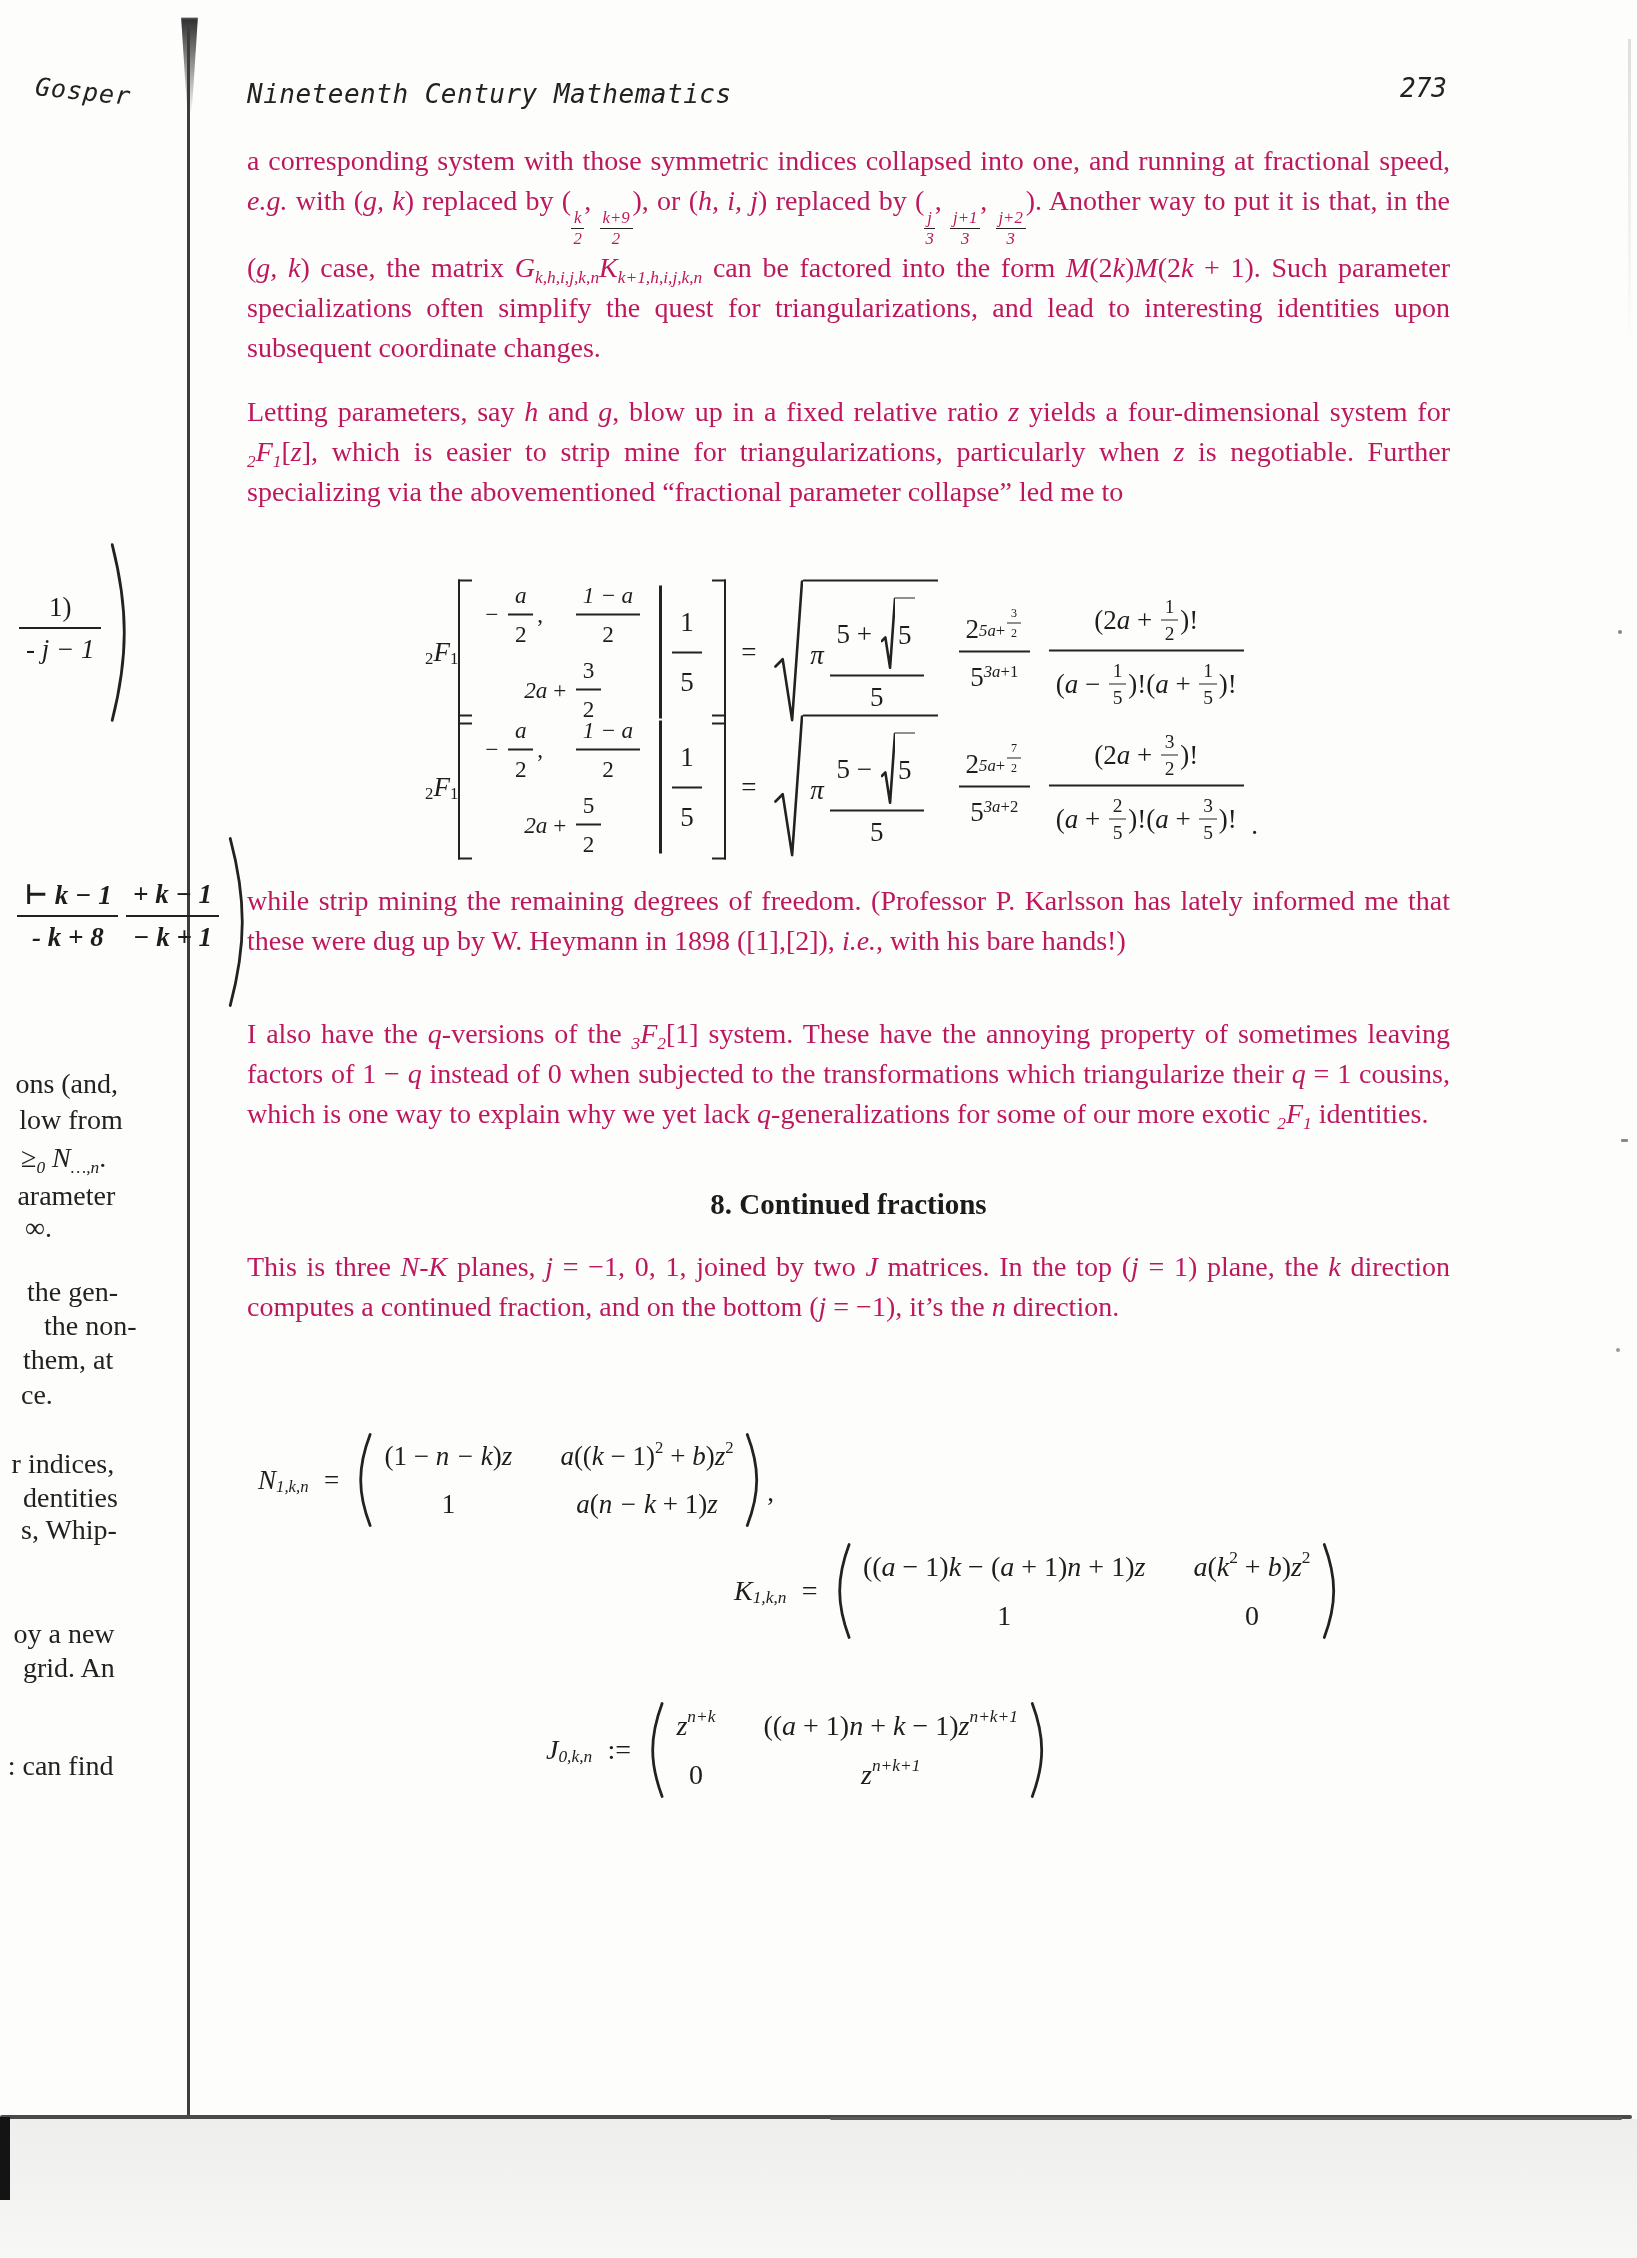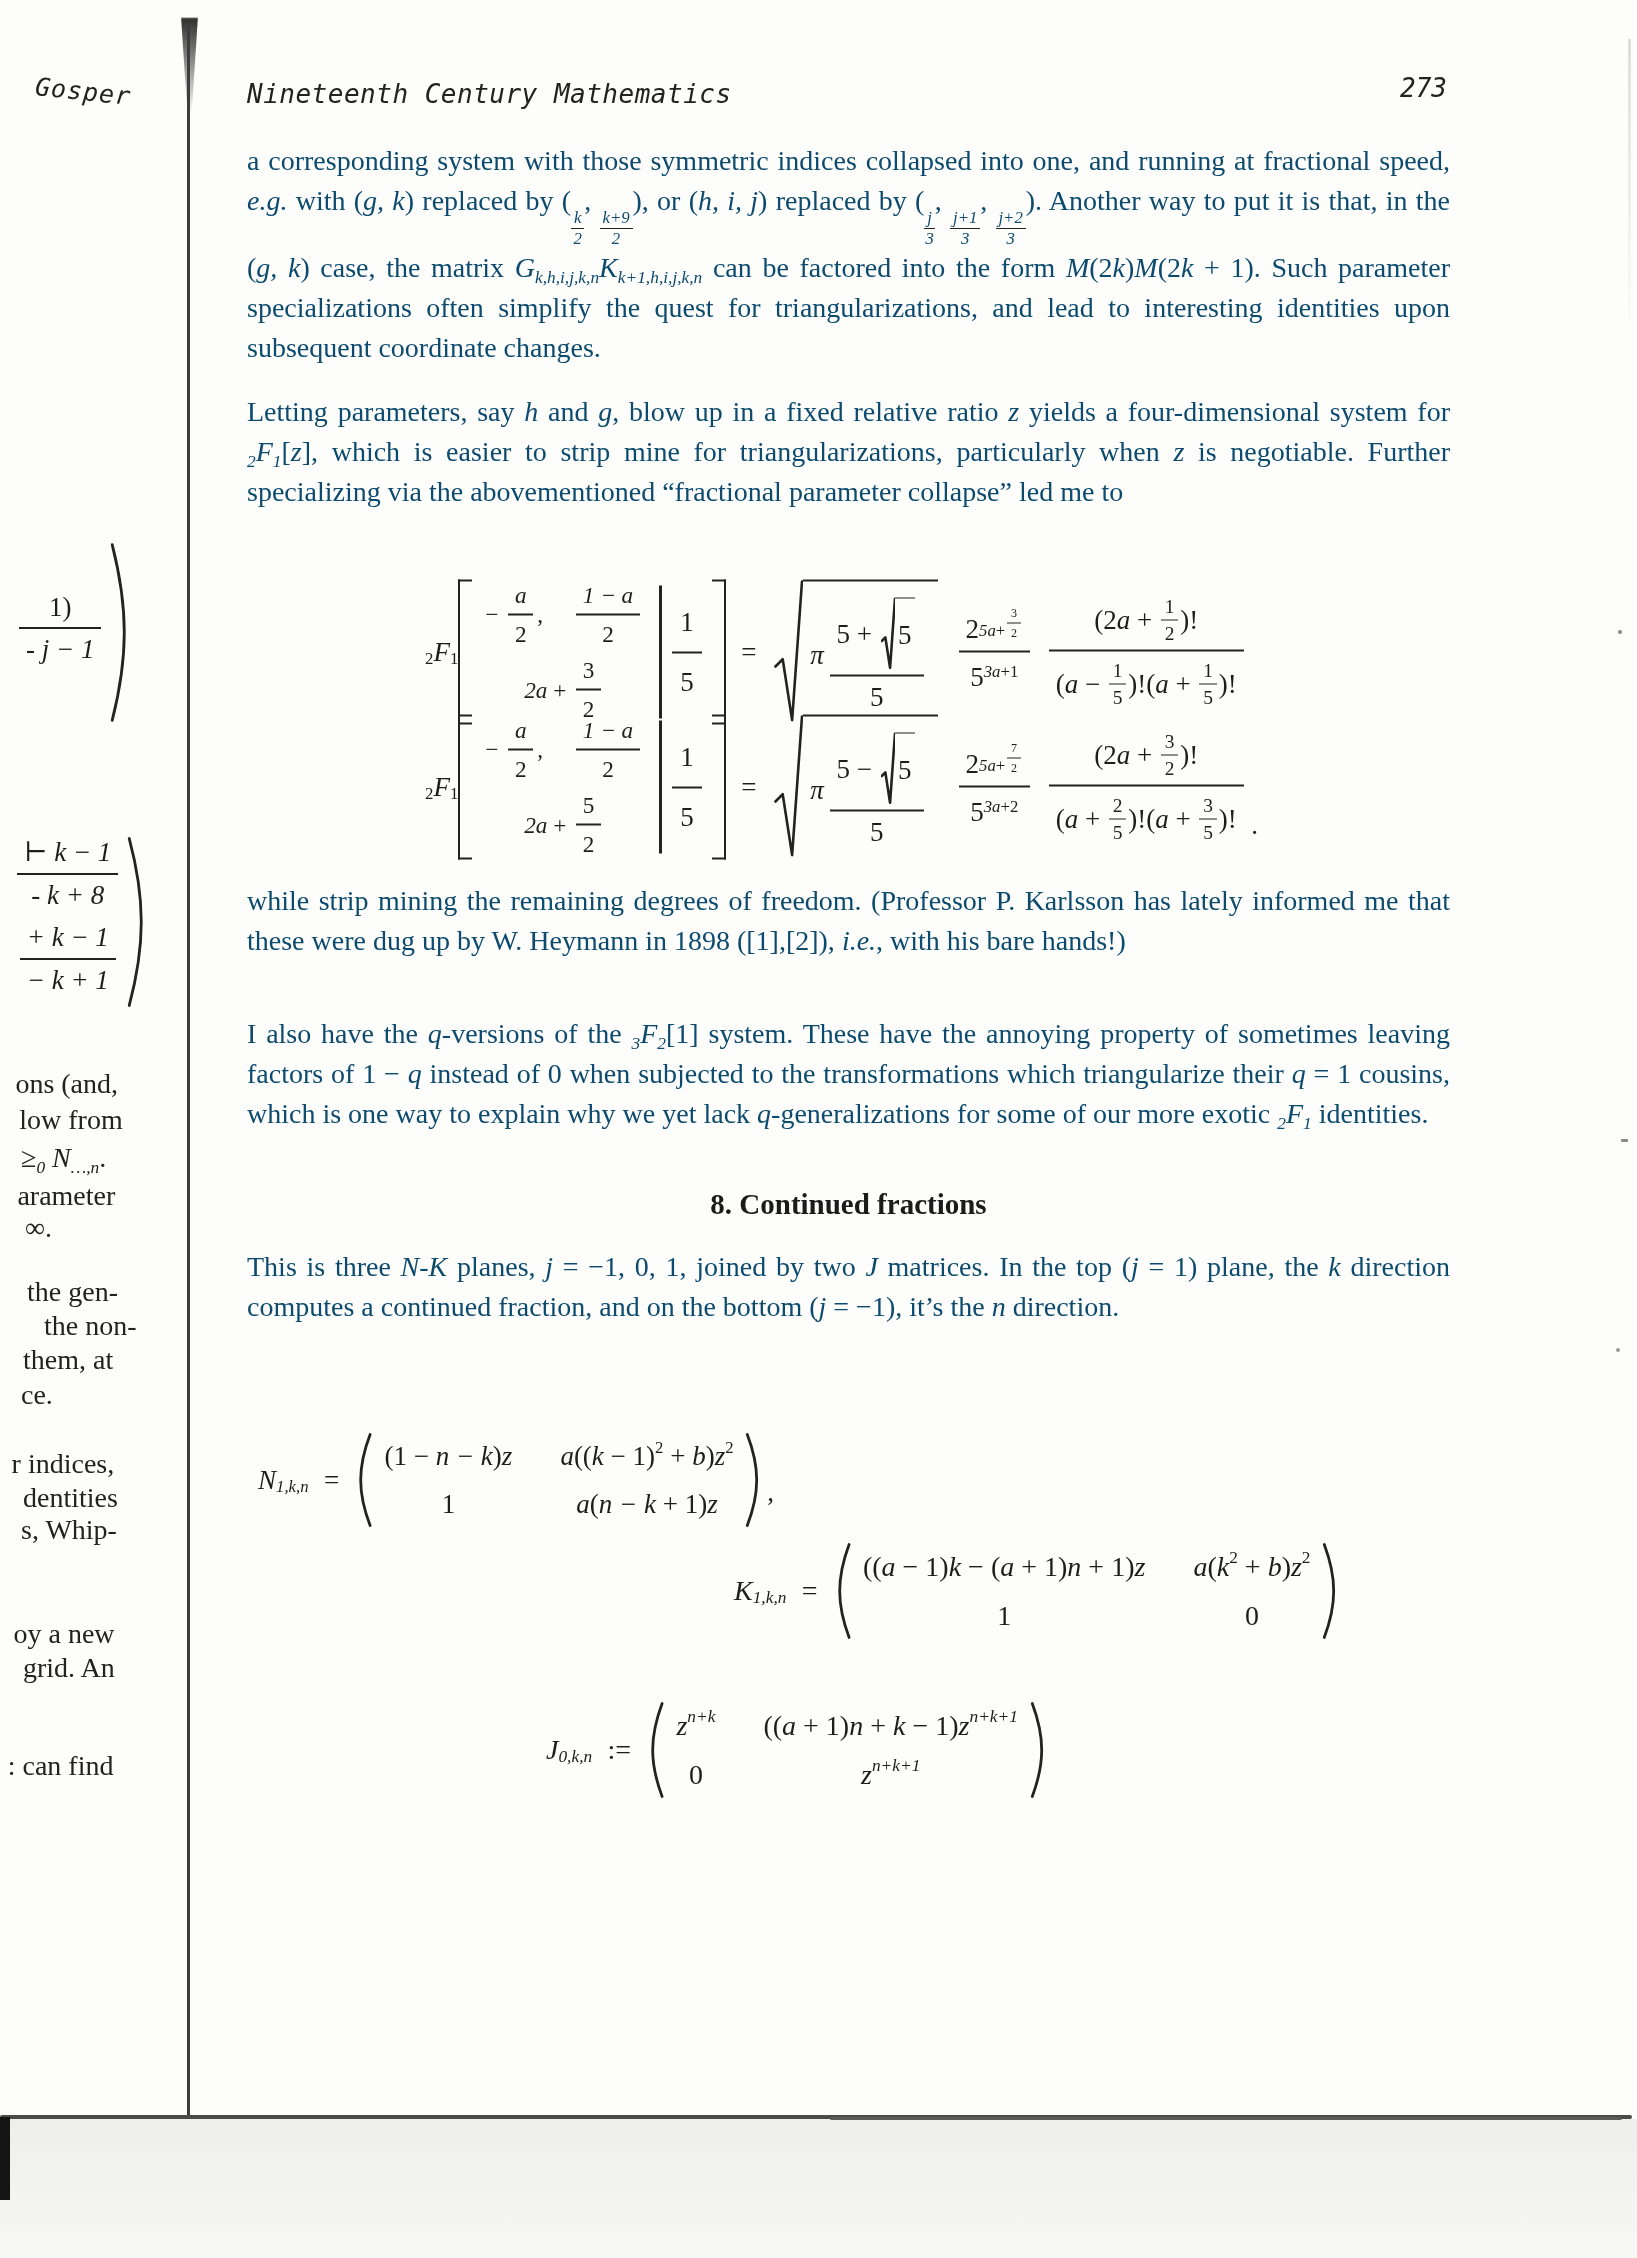--- a/index.html
+++ b/index.html
@@ -5,21 +5,21 @@
   html,body{margin:0;padding:0;}
   body{width:1638px;height:2258px;position:relative;background:#f4f4f2;}
   .page{position:absolute;left:0;top:0;width:1638px;height:2258px;background:#fdfdfc;overflow:hidden;
         font-family:"Liberation Serif","DejaVu Serif",serif;color:#1e1e1e;}
   .header-mono{font-family:"DejaVu Sans Mono",monospace;font-style:italic;position:absolute;color:#222;}
   .gosper{left:35px;top:77px;font-size:25px;transform:rotate(6deg);letter-spacing:1px;}
   .rtitle{left:247px;top:79px;font-size:26px;letter-spacing:0.5px;}
   .pnum{left:1400px;top:73px;font-size:26px;}
 
   .para{position:absolute;left:247px;width:1203px;margin:0;text-align:justify;
-        font-size:28px;line-height:40px;color:#0c4a6e;}
+        font-size:28px;line-height:40px;color:#be185d;}
   .p1{top:141px;} .p2{top:392px;} .p3{top:881px;} .p4{top:1014px;} .p5{top:1247px;}
   .heading{position:absolute;left:247px;width:1203px;top:1188px;margin:0;text-align:center;
            font-size:29px;font-weight:bold;color:#1b1b1b;}
 
   .it{font-style:italic;}
   .isub{font-size:0.62em;font-style:italic;vertical-align:-0.35em;line-height:0;}
   .ifrac{display:inline-flex;flex-direction:column;align-items:center;font-size:0.6em;
          vertical-align:-0.75em;line-height:1.08;font-style:italic;}
   .ifrac .n{padding:0 2.9px 1px;}
   .ifrac .bar{align-self:stretch;border-bottom:1.7px solid #222;}
@@ -59,21 +59,21 @@
   .mat{display:grid;grid-template-columns:auto auto;column-gap:48px;row-gap:17.4px;
        justify-items:center;align-items:center;padding:7.7px 5.8px;margin:0 1.9px;}
   .pisp{padding-right:1.9px;}
   .low{align-self:flex-end;margin-bottom:19.3px;padding-left:3.9px;}
 
   
   .fragA{left:15.4px;top:533px;font-size:27px;}
   .fragB{left:13.5px;top:823px;font-size:27px;}
   .fpA{align-self:flex-start;height:183px;width:21px;margin-top:7.7px;}
   .fpB{align-self:flex-start;height:174px;width:21px;margin-top:11.6px;}
-  .colstack{display:inline-flex;flex-direction:column;row-gap:11.6px;}
+  .colstack{display:inline-flex;row-gap:11.6px;font-weight:bold;}
   .mtext{position:absolute;font-size:28px;color:#222;white-space:pre;}
   .mt1{left:15.4px;top:1068px;} .mt2{left:19.3px;top:1104px;} .mt3{left:21px;top:1142px;}
   .mt4{left:17.4px;top:1180px;font-family:Liberation Serif, serif;} .mt5{left:25px;top:1212px;} .mt6{left:27px;top:1276px;}
   .mt7{left:44px;top:1310px;} .mt8{left:23px;top:1344px;} .mt9{left:21px;top:1379px;}
   .mt10{left:11.6px;top:1448px;} .mt11{left:23px;top:1482px;} .mt12{left:21px;top:1514px;}
   .mt13{left:13.5px;top:1618px;} .mt14{left:23px;top:1652px;} .mt15{left:7.7px;top:1750px;}
 
   
   .bind{position:absolute;left:187px;top:27px;width:3.4px;height:2089px;background:#3d3d3d;}
   .bindflare{position:absolute;left:179px;top:17.4px;width:21px;height:97px;

